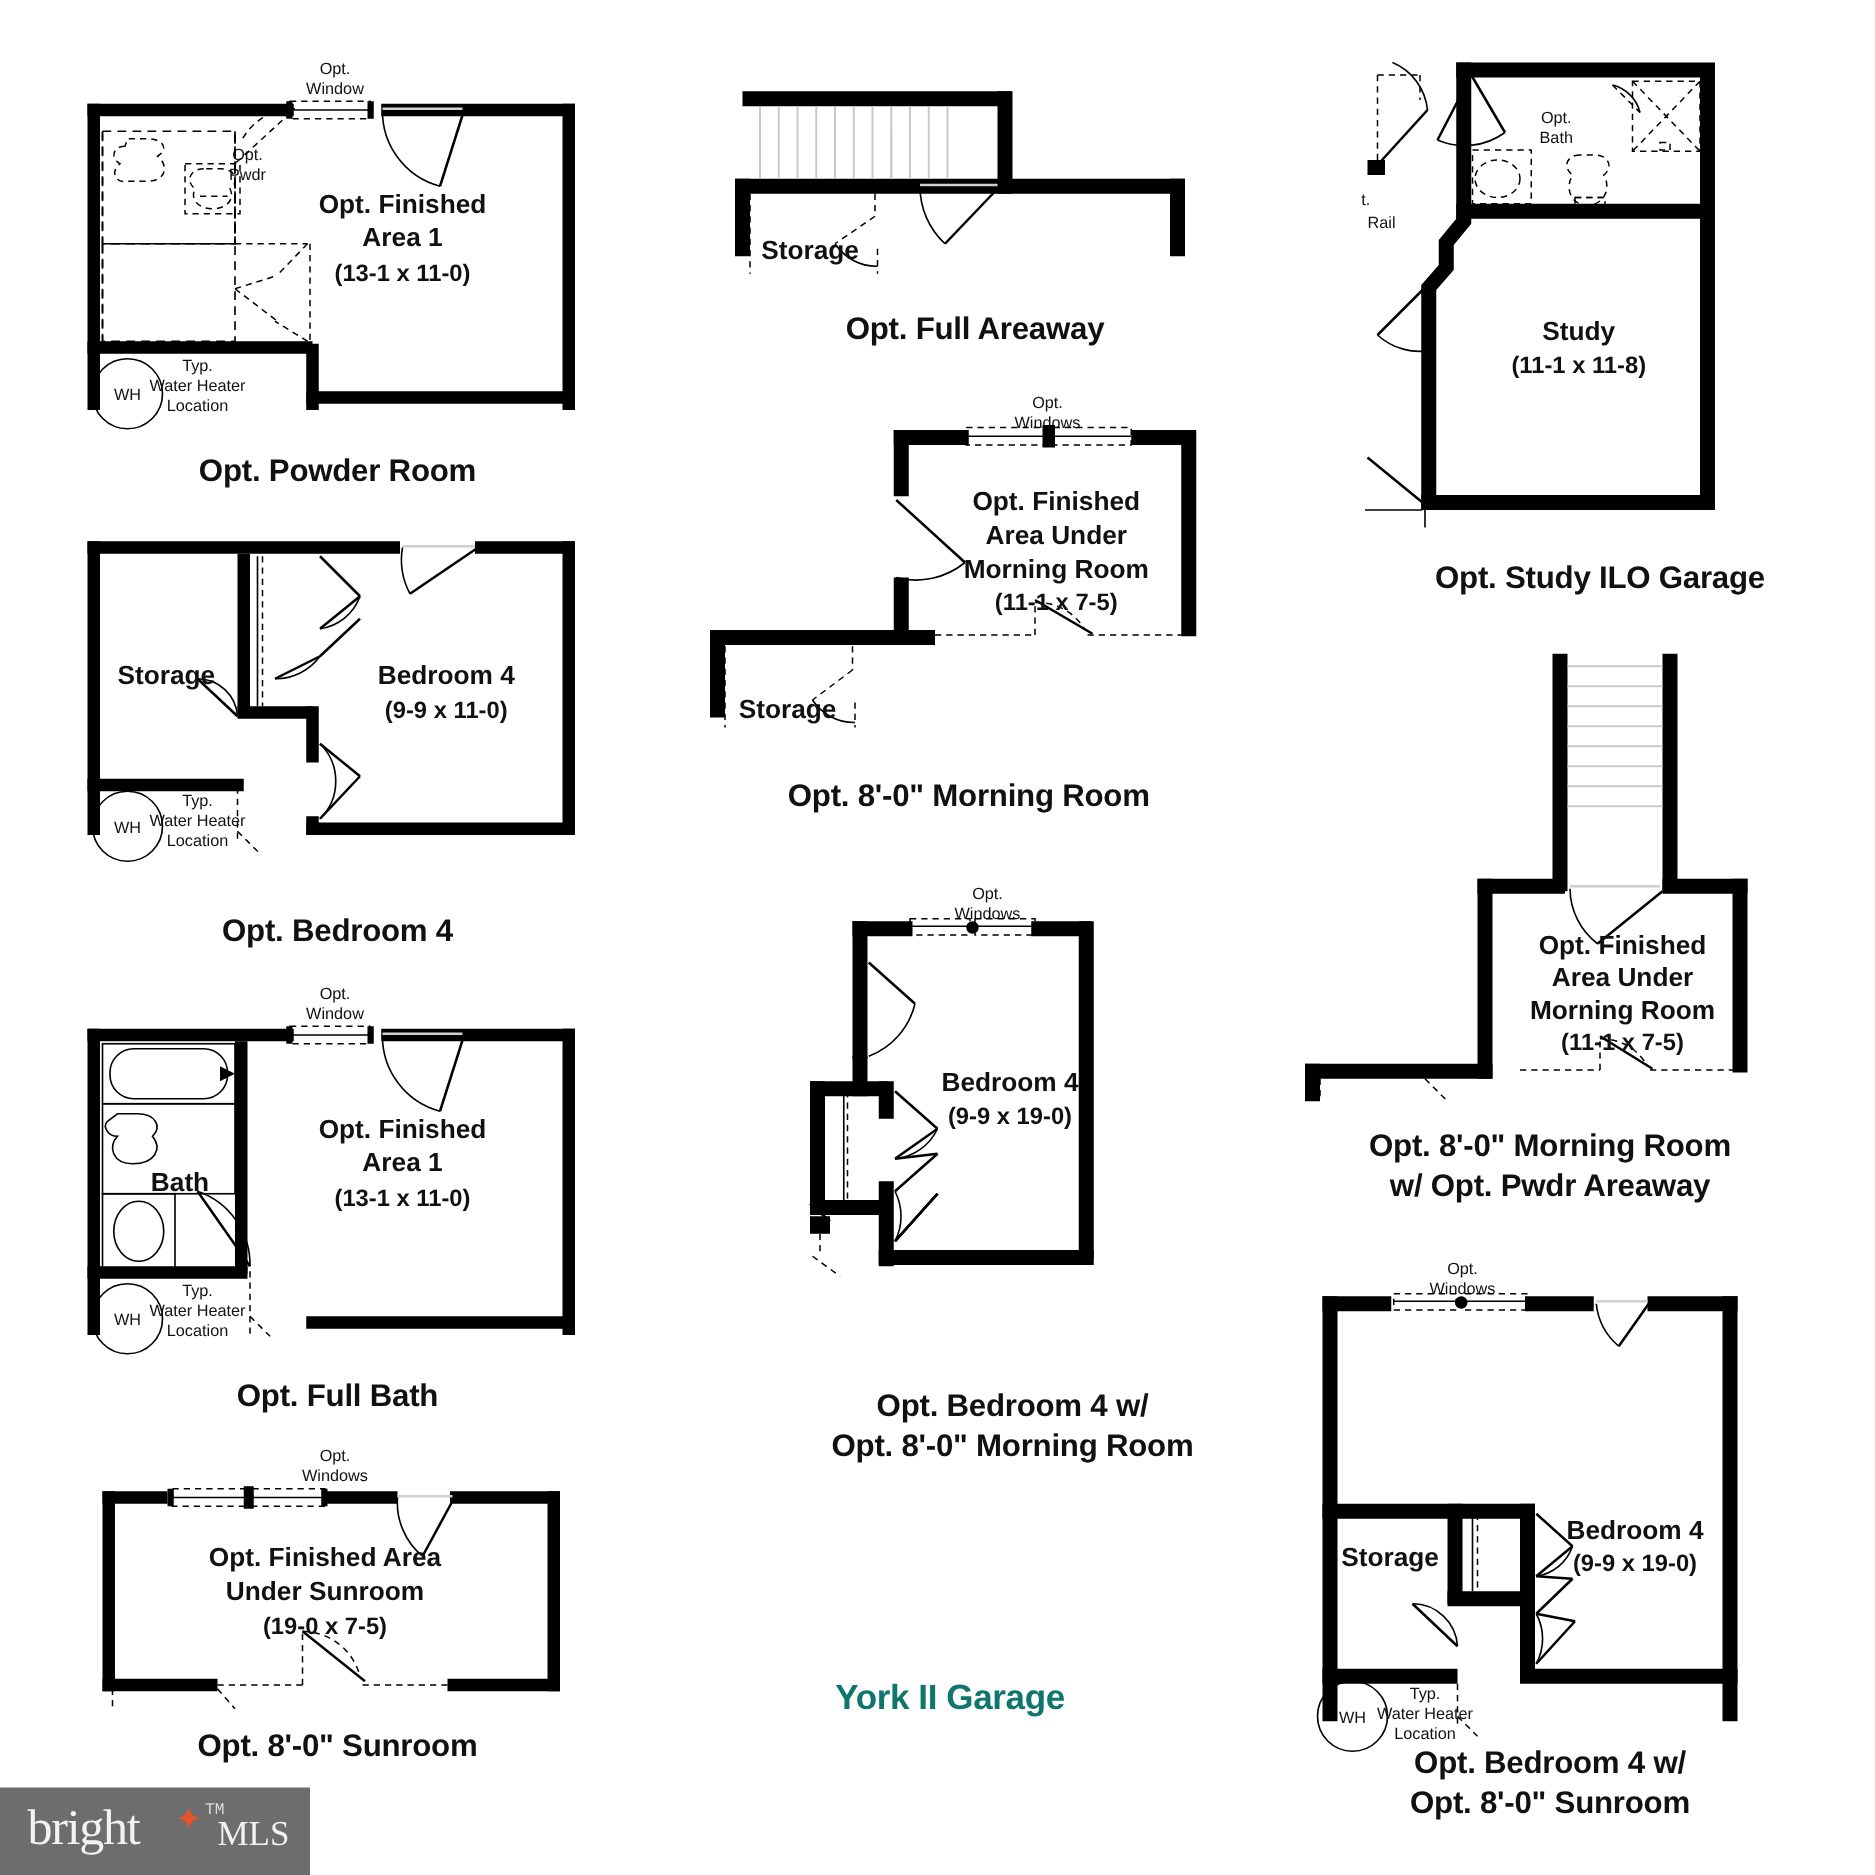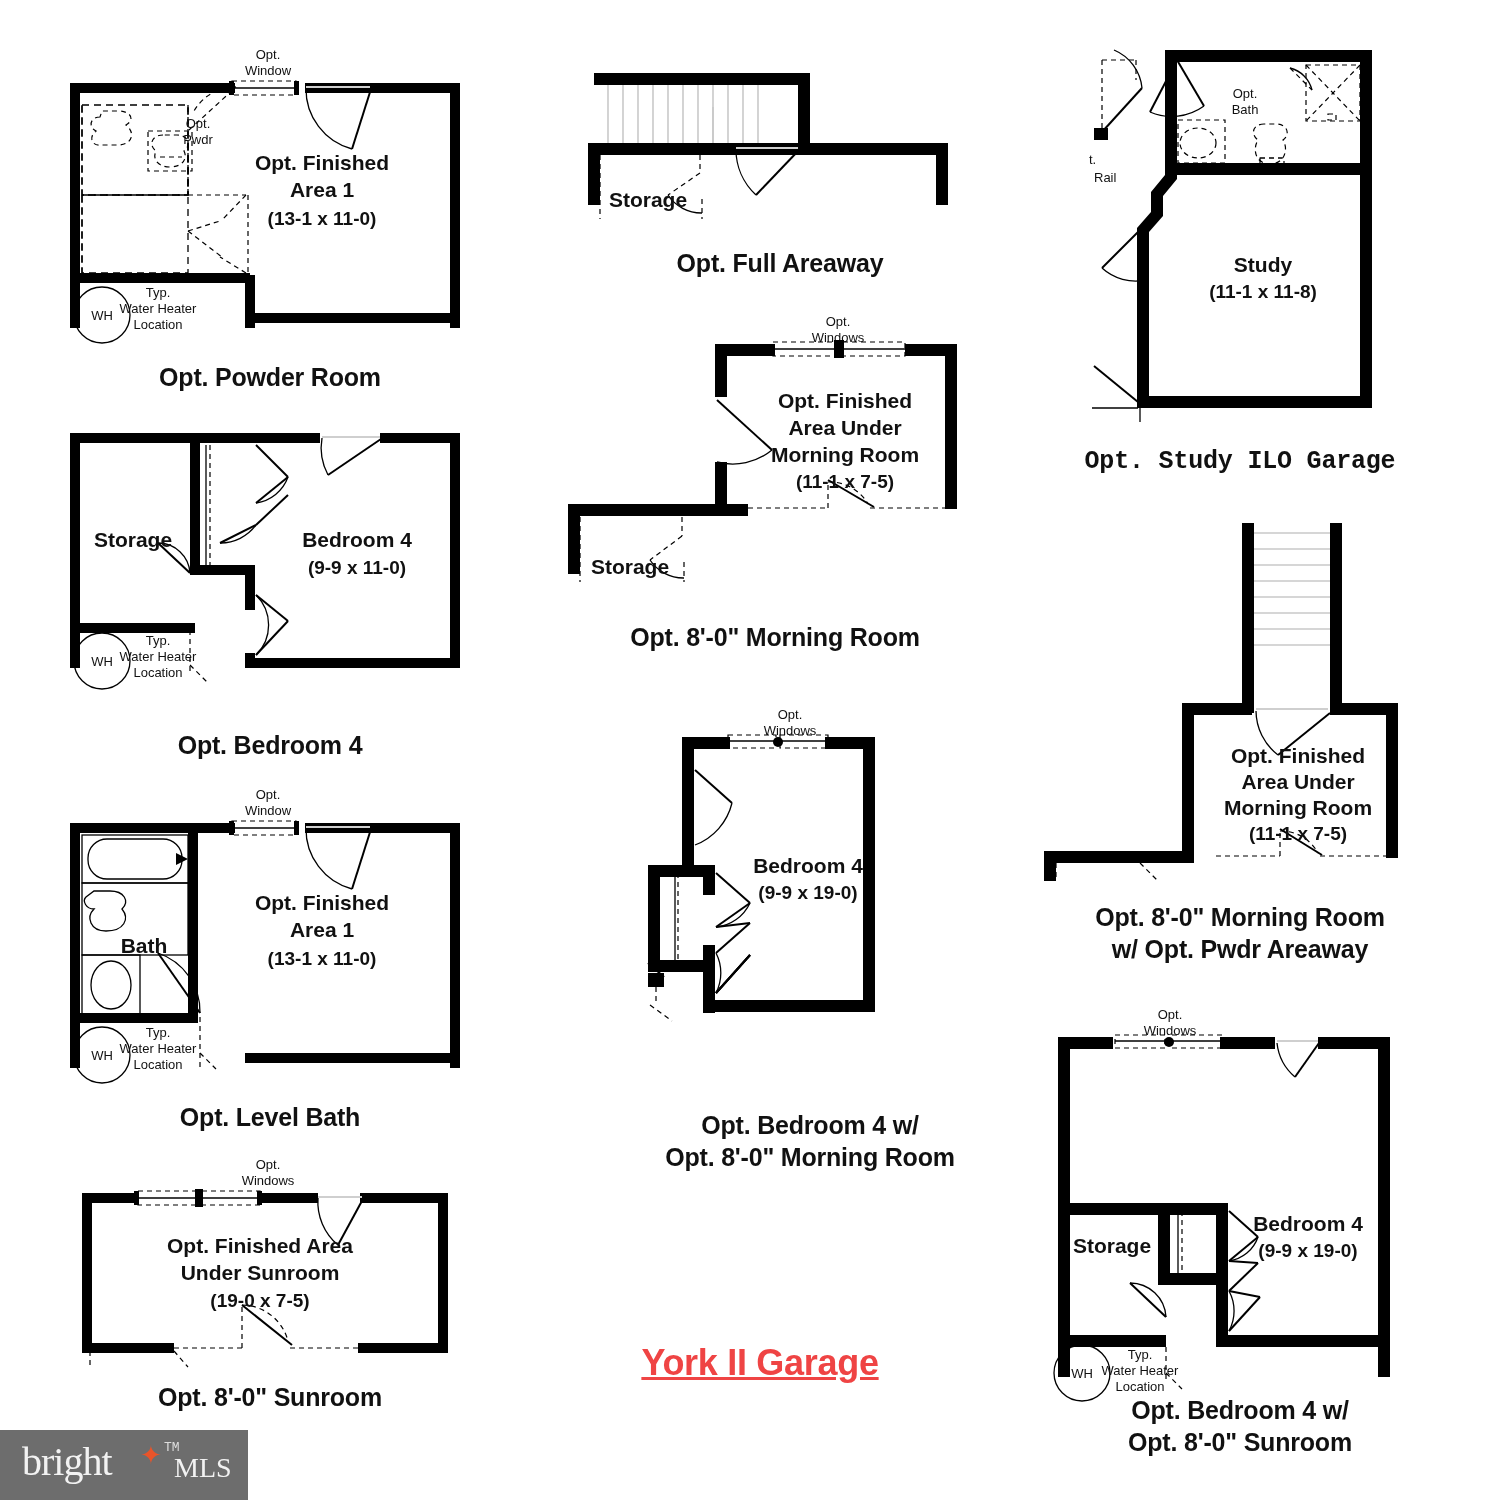--- a/index.html
+++ b/index.html
@@ -11,21 +11,21 @@
   }
   .plan{position:absolute;}
   svg{display:block;overflow:visible;}
   .caption{
     position:absolute;text-align:center;font-weight:bold;
     color:#111;line-height:1.22;letter-spacing:-0.2px;
   }
   .cap-lg{font-size:25px;}
   .title-block{
     position:absolute;text-align:center;font-weight:bold;
-    font-size:36px;line-height:1.3;letter-spacing:-0.3px;color:#ef4444;text-decoration:underline;
+    font-size:28px;line-height:1.3;letter-spacing:-0.3px;color:#0f766e;
   }
   
   .mls{
     position:absolute;left:0px;top:1430px;width:248px;height:70px;
     background:#6d6d6d;
   }
   .mls-inner{
     position:absolute;left:22px;top:8px;width:210px;height:54px;
   }
   .mls-bright{
@@ -251,21 +251,21 @@
   <text class="tiny" x="98" y="284">Location</text>
   <path class="dashf" d="M140 232 L140 282"></path>
   <path class="dashf" d="M140 268 L156 284"></path>
 
   <text class="rlabel" x="84" y="168">Bath</text>
   <text class="rlabel" x="262" y="125">Opt. Finished</text>
   <text class="rlabel" x="262" y="152">Area 1</text>
   <text class="dimtxt" x="262" y="180">(13-1 x 11-0)</text>
 </svg>
 </div>
-<div class="caption cap-lg" style="left:60px;top:1102px;width:420px;">Opt. Level Bath</div>
+<div class="caption cap-lg" style="left:60px;top:1102px;width:420px;">Opt. Full Bath</div>
 
 <div class="plan" style="left:60px;top:1155px;width:420px;height:215px;">
 <svg width="420" height="215" viewBox="0 0 420 215">
   <text class="tiny" x="208" y="14">Opt.</text>
   <text class="tiny" x="208" y="30">Windows</text>
   <rect class="wall" x="22" y="38" width="10" height="160"></rect>
   <rect class="wall" x="22" y="38" width="52" height="10"></rect>
   <rect class="wall" x="200" y="38" width="58" height="10"></rect>
   <rect class="wall" x="300" y="38" width="88" height="10"></rect>
   <rect class="wall" x="378" y="38" width="10" height="160"></rect>
@@ -530,21 +530,21 @@
 
   <g>
     <rect class="thin" x="140" y="358" width="68" height="9" fill="#fff"></rect>
     <line class="thin" x1="140" y1="362" x2="208" y2="362"></line>
   </g>
 
   <text class="rlabel" x="183" y="232">Study</text>
   <text class="dimtxt" x="183" y="258">(11-1 x 11-8)</text>
 </svg>
 </div>
-<div class="caption cap-lg" style="left:1040px;top:447px;width:400px;font-family:Liberation Mono, monospace;">Opt. Study ILO Garage</div>
+<div class="caption cap-lg" style="left:1080px;top:447px;width:400px;">Opt. Study ILO Garage</div>
 
 <div class="plan" style="left:1030px;top:515px;width:420px;height:360px;">
 <svg width="420" height="360" viewBox="0 0 420 360">
 
   <rect class="wall" x="212" y="8" width="12" height="190"></rect>
   <rect class="wall" x="300" y="8" width="12" height="190"></rect>
 
   <g>
     <line class="stair" x1="224" y1="18" x2="300" y2="18"></line>
     <line class="stair" x1="224" y1="34" x2="300" y2="34"></line>

